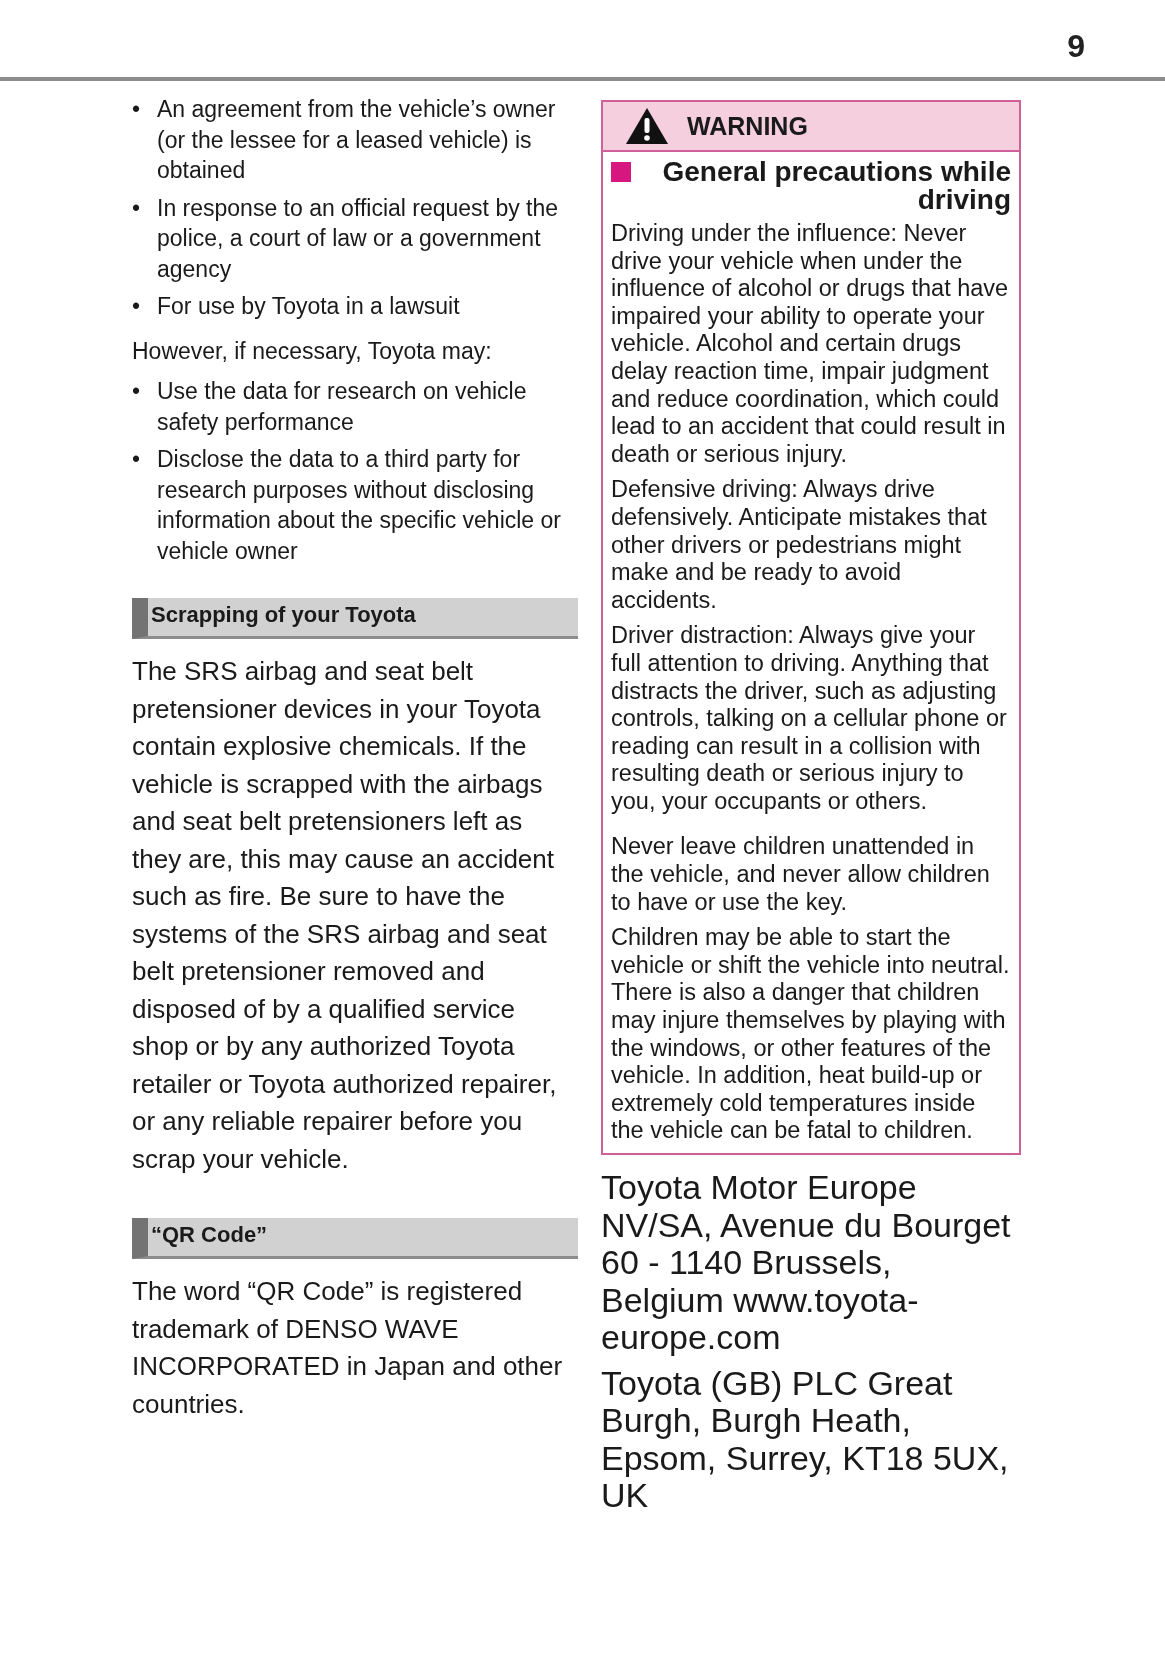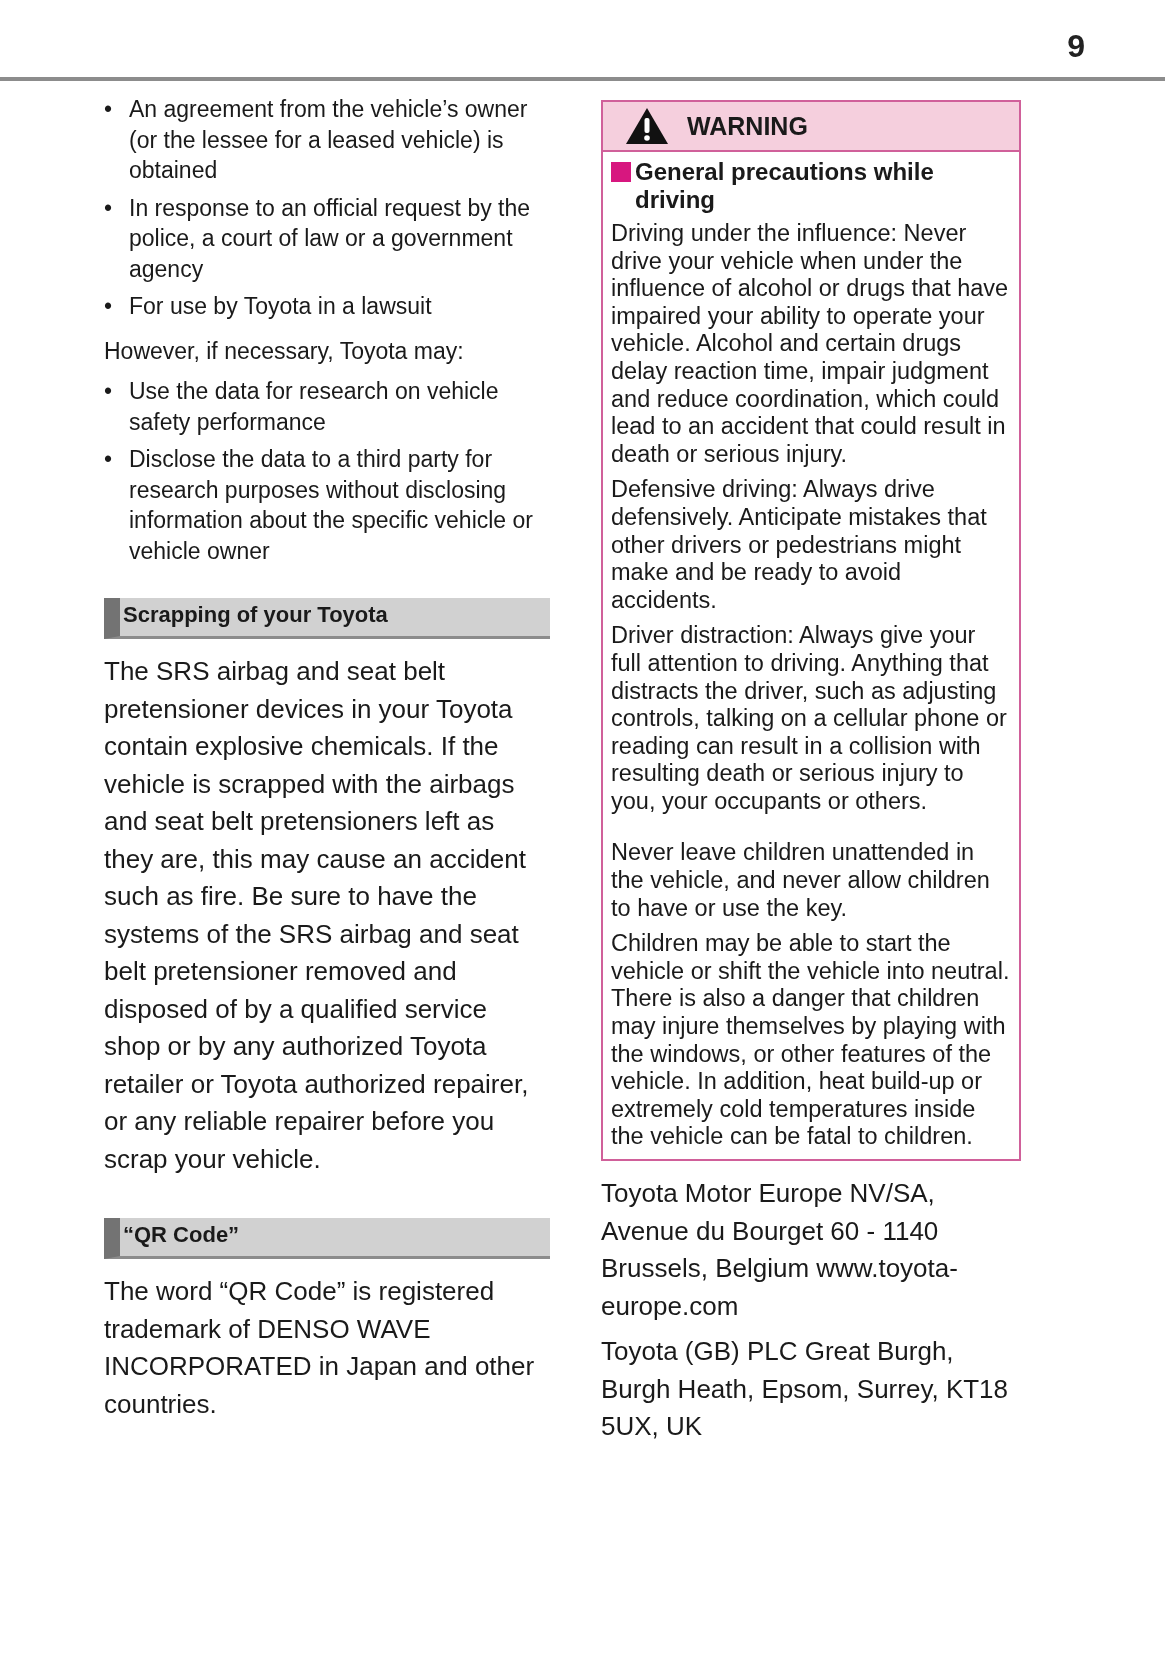--- a/index.html
+++ b/index.html
@@ -1,35 +1,35 @@
 <!DOCTYPE html>
 <html><head>
 <meta charset="utf-8">
 <style>
   html, body { margin:0; padding:0; background:#ffffff; }
   body { width:1165px; height:1653px; position:relative; overflow:hidden; font-family:"Liberation Sans", sans-serif; color:#1a1a1a; }
   .page-number { position:absolute; top:28px; right:80px; font-size:32px; font-weight:bold; color:#222; }
   .header-rule { position:absolute; top:77px; left:0; width:1165px; height:4px; background:#8c8c8c; }
-  .col-left { position:absolute; left:104px; top:94px; width:446px; }
+  .col-left { position:absolute; left:132px; top:94px; width:446px; }
   .col-right { position:absolute; left:601px; top:100px; width:420px; }
   ul.bullets { list-style:none; margin:0; padding:0; }
   ul.bullets li { position:relative; padding-left:25px; font-size:23px; line-height:30.5px; margin-bottom:7px; }
   ul.bullets li::before { content:"•"; position:absolute; left:0; top:0; }
   .plain { font-size:23px; line-height:30.5px; margin:14px 0 10px 0; }
   .section-head { background:#d1d1d1; border-left:16px solid #737373; border-bottom:3px solid #8c8c8c; padding:4px 0 8px 3px; font-weight:bold; font-size:22px; margin-top:32px; }
   .body-lg { font-size:26px; line-height:37.5px; margin:14px 0 0 0; }
   .warning { border:2px solid #d0609a; }
   .warning-head { background:#f5cfdd; border-bottom:2px solid #d0609a; height:48px; display:flex; align-items:center; padding-left:22px; }
   .warning-head .tri { width:44px; height:38px; margin-right:18px; }
   .warning-head .label { font-weight:bold; font-size:25px; }
   .warning-body { padding:6px 8px 8px 8px; }
-  .sub-head { font-weight:bold; font-size:24px; line-height:28px; display:flex; margin:0 0 6px 0; }
+  .sub-head { font-weight:bold; font-size:28px; line-height:28px; display:flex; margin:0 0 6px 0;text-align:right; }
   .sub-head .sq { width:20px; height:20px; background:#d7177f; margin-top:4px; margin-right:4px; flex:none; }
   .wpara { font-size:23.5px; line-height:27.6px; margin:0 0 8px 0; }
-  .addr { font-size:26px; line-height:37.5px; margin:14px 0 8px 0; }
+  .addr { font-size:34px; line-height:37.5px; margin:14px 0 8px 0; }
 </style>
 </head>
 <body>
 
 <div class="page-number">9</div>
 <div class="header-rule"></div>
 
 <div class="col-left">
   <ul class="bullets">
     <li>An agreement from the vehicle’s owner (or the lessee for a leased vehicle) is obtained</li>
@@ -59,20 +59,20 @@
       </svg>
       <span class="label">WARNING</span>
     </div>
     <div class="warning-body">
       <div class="sub-head">
         <span class="sq"></span>
         <span>General precautions while driving</span>
       </div>
       <p class="wpara">Driving under the influence: Never drive your vehicle when under the influence of alcohol or drugs that have impaired your ability to operate your vehicle. Alcohol and certain drugs delay reaction time, impair judgment and reduce coordination, which could lead to an accident that could result in death or serious injury.</p>
       <p class="wpara">Defensive driving: Always drive defensively. Anticipate mistakes that other drivers or pedestrians might make and be ready to avoid accidents.</p>
-      <p class="wpara" style="margin-bottom:24px">Driver distraction: Always give your full attention to driving. Anything that distracts the driver, such as adjusting controls, talking on a cellular phone or reading can result in a collision with resulting death or serious injury to you, your occupants or others.</p>
+      <p class="wpara" style="margin-bottom:18px">Driver distraction: Always give your full attention to driving. Anything that distracts the driver, such as adjusting controls, talking on a cellular phone or reading can result in a collision with resulting death or serious injury to you, your occupants or others.</p>
       <p class="wpara">Never leave children unattended in the vehicle, and never allow children to have or use the key.</p>
       <p class="wpara" style="margin-bottom:0">Children may be able to start the vehicle or shift the vehicle into neutral. There is also a danger that children may injure themselves by playing with the windows, or other features of the vehicle. In addition, heat build-up or extremely cold temperatures inside the vehicle can be fatal to children.</p>
     </div>
   </div>
   <p class="addr">Toyota Motor Europe NV/SA, Avenue du Bourget 60 - 1140 Brussels, Belgium www.toyota-europe.com</p>
   <p class="addr" style="margin-top:0">Toyota (GB) PLC Great Burgh, Burgh Heath, Epsom, Surrey, KT18 5UX, UK</p>
 </div>
 
 </body></html>

